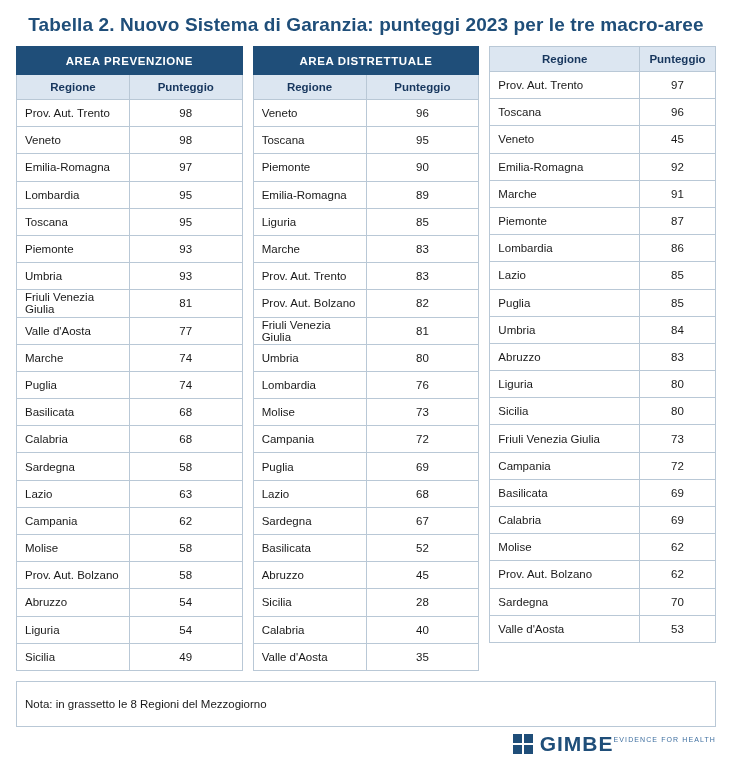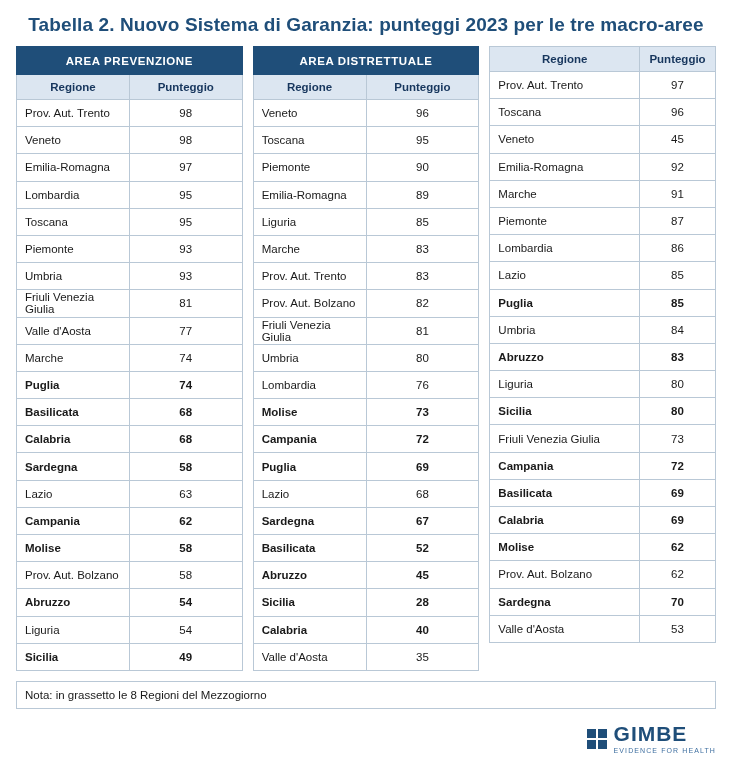--- a/index.html
+++ b/index.html
@@ -82,27 +82,27 @@
   td.region {
     text-align: left;
     color: #1a1a1a;
   }
   td.score {
     text-align: center;
     width: 76px;
     color: #1a1a1a;
   }
   tr.bold td {
-    font-weight: bold;
+    font-weight: normal;
   }
   .note {
     margin: 10px 16px 0 16px;
     border: 1px solid #b9c8d6;
     font-size: 11.5px;
-    padding: 7px 8px;
+    padding: 16px 8px;
     color: #1a1a1a;
     box-sizing: border-box;
     width: 700px;
   }
   .footer {
     position: absolute;
     right: 16px;
     bottom: 14px;
     display: flex;
     align-items: center;
@@ -115,22 +115,23 @@
     grid-template-columns: 1fr 1fr;
     grid-template-rows: 1fr 1fr;
     gap: 2px;
   }
   .logo-mark i {
     display: block;
     background: #1f4e79;
   }
   .logo-text {
     display: flex;
-    flex-direction: column;
+    flex-direction: row;
     line-height: 1;
+    text-align: center;
   }
   .logo-name {
     font-size: 21px;
     font-weight: bold;
     color: #1f4e79;
     letter-spacing: 1px;
   }
   .logo-tag {
     font-size: 7px;
     color: #3f6fa0;

